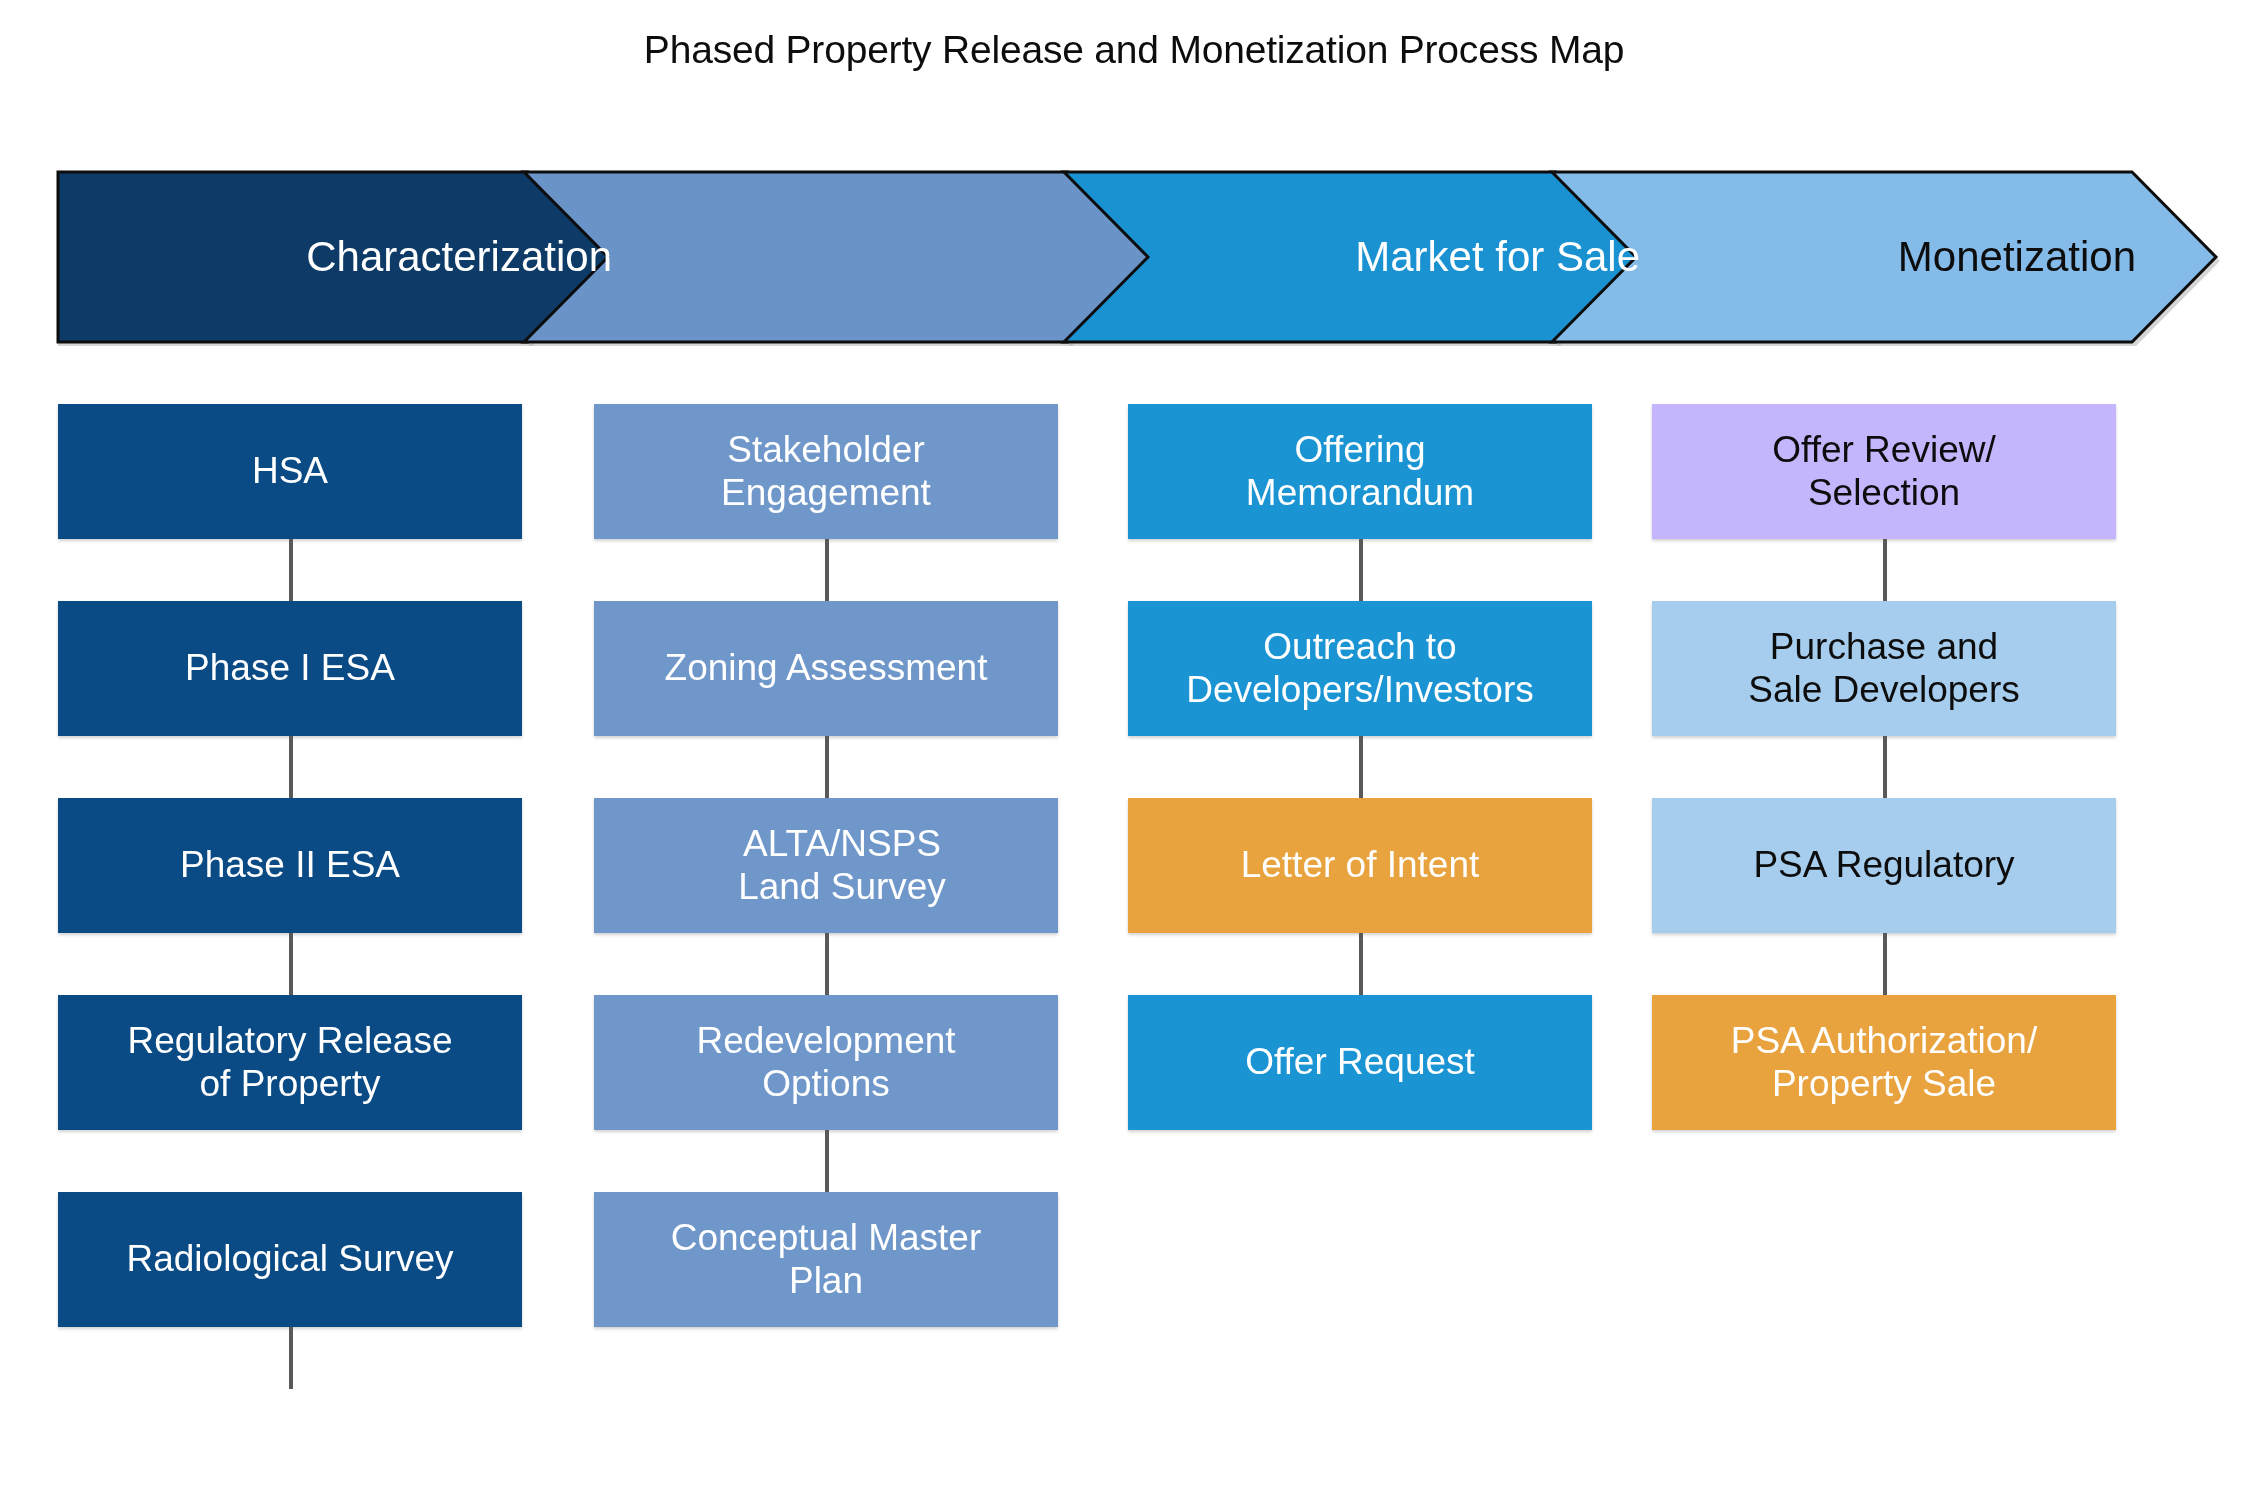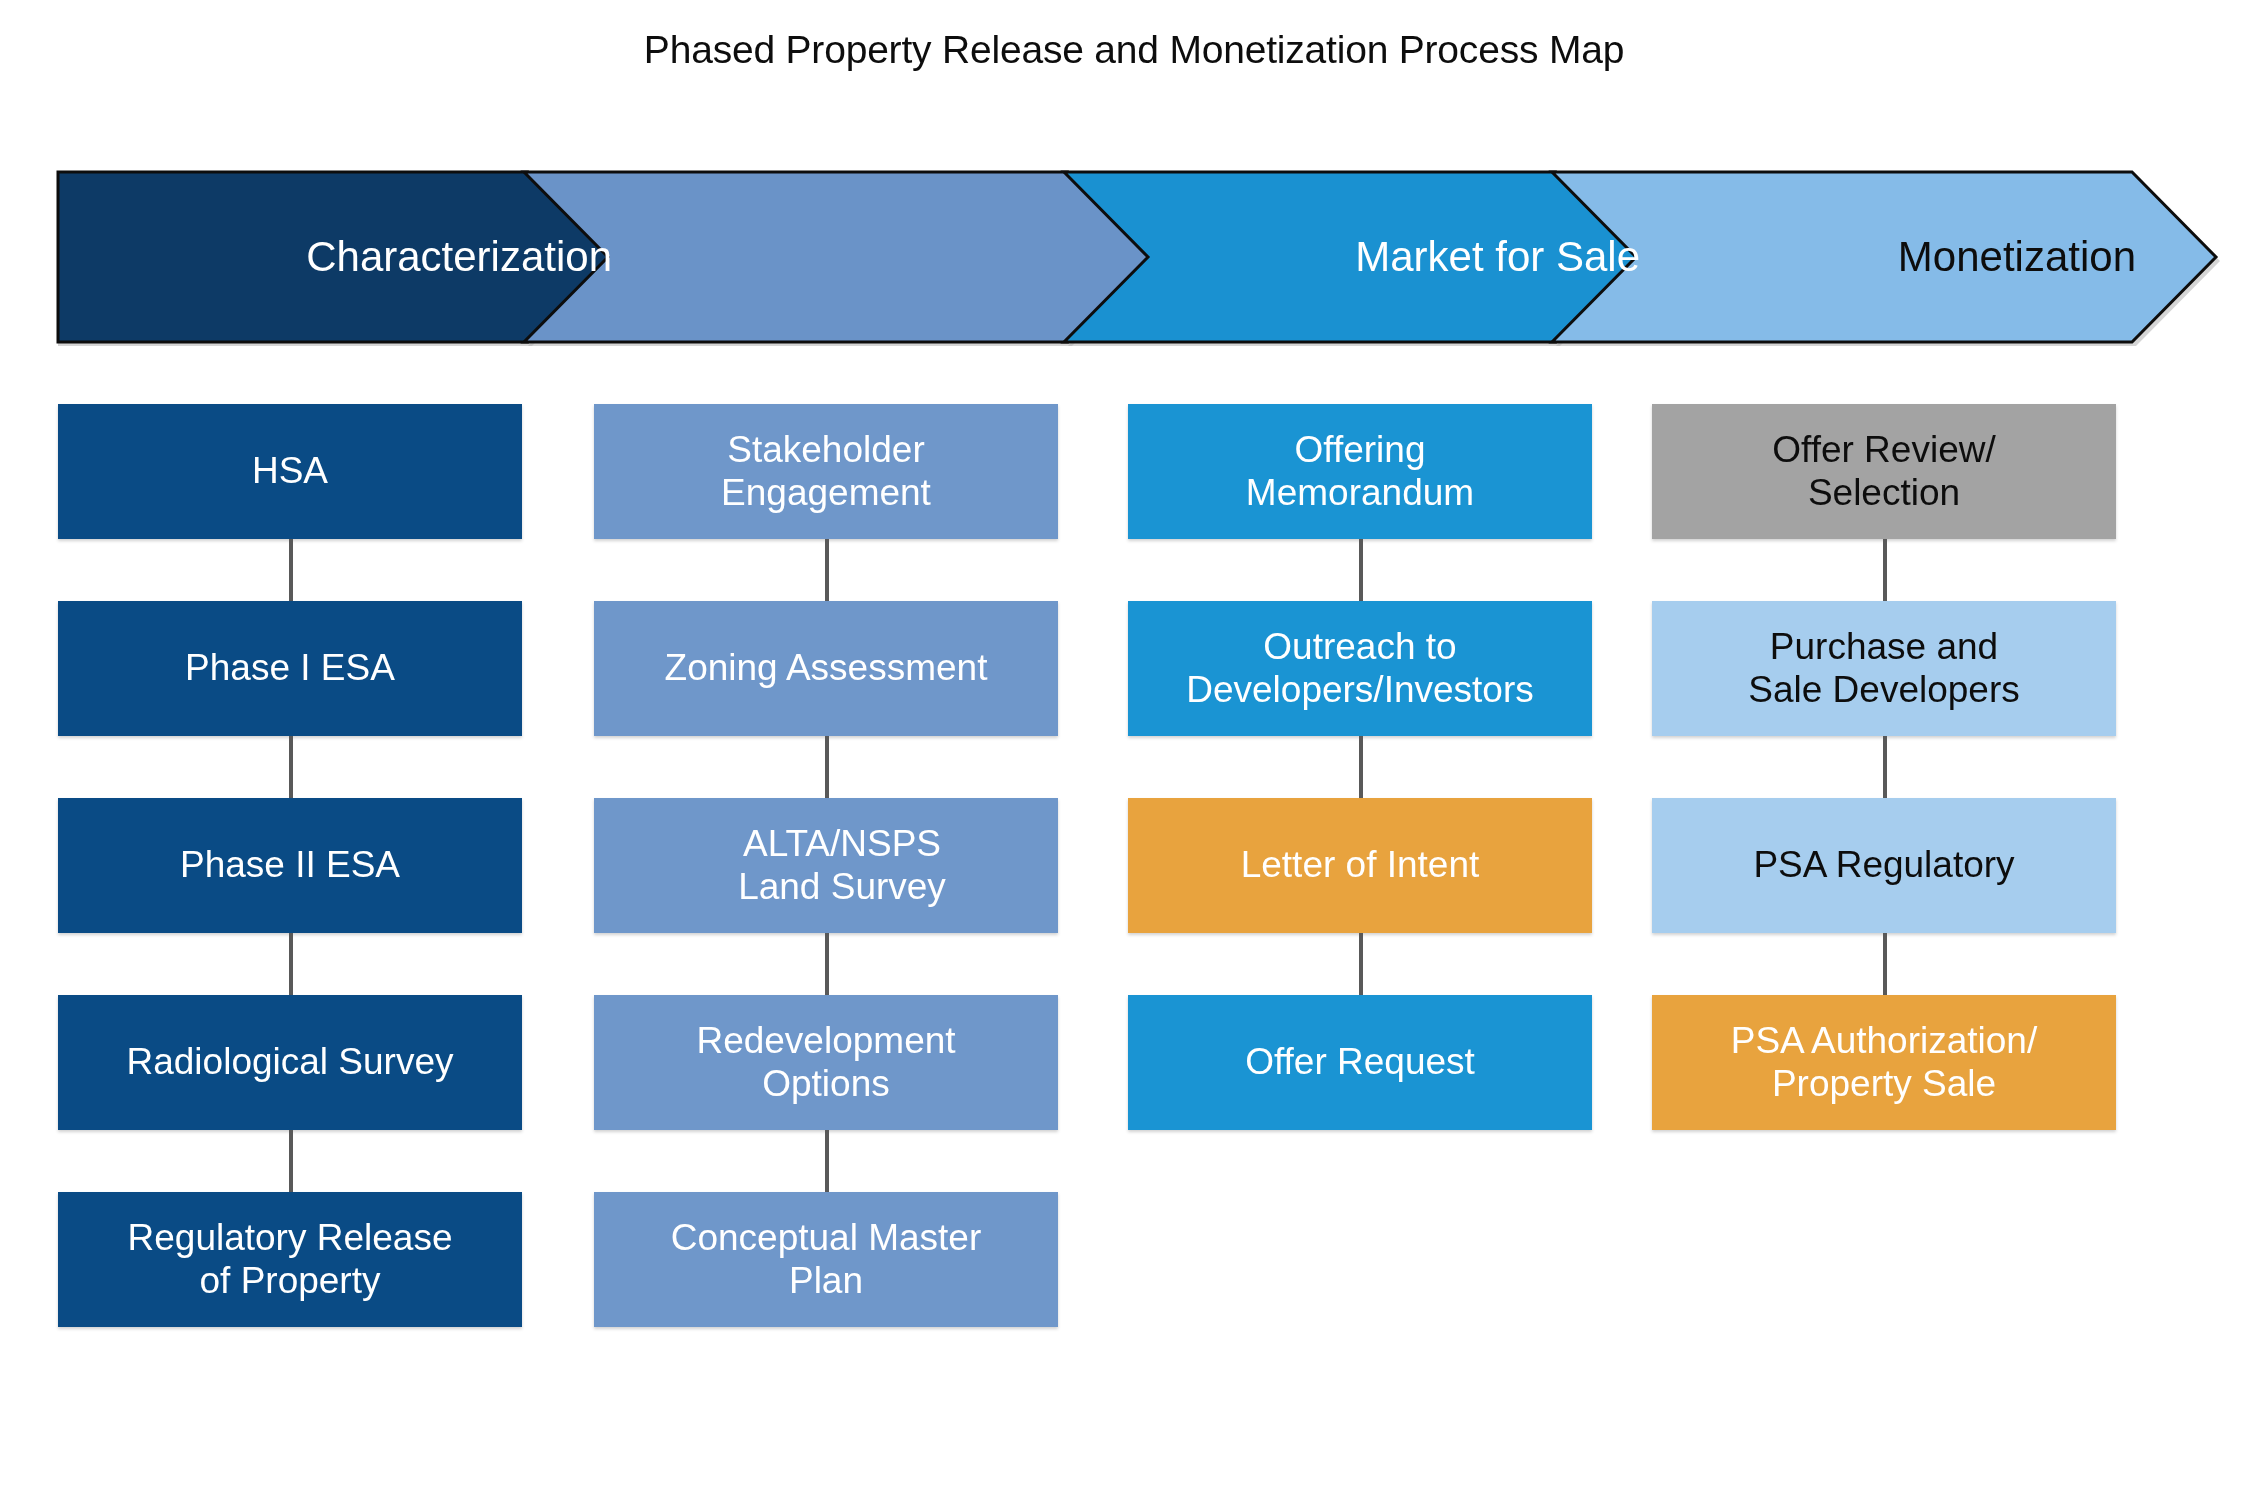--- a/index.html
+++ b/index.html
@@ -134,32 +134,32 @@
       <span class="node-text">Phase I ESA</span>
     </div>
     <div class="connector"></div>
   </div>
   <div class="node-slot">
     <div class="node-box" style="background:#0a4b85;color:#ffffff;">
       <span class="node-text">Phase II ESA</span>
     </div>
     <div class="connector"></div>
   </div>
-  <div class="node-slot">
-    <div class="node-box" style="background:#0a4b85;color:#ffffff;">
-      <span class="node-text">Radiological Survey</span>
-    </div>
-    <div class="connector"></div>
-  </div>
   <div class="node-slot no-connector">
     <div class="node-box" style="background:#0a4b85;color:#ffffff;">
       <span class="node-text">Regulatory Release
 of Property</span>
     </div>
 
+  </div>
+  <div class="node-slot">
+    <div class="node-box" style="background:#0a4b85;color:#ffffff;">
+      <span class="node-text">Radiological Survey</span>
+    </div>
+    <div class="connector"></div>
   </div>
 </div>
 
 <div class="column" id="col-1">
   <div class="node-slot">
     <div class="node-box" style="background:#6f97ca;color:#ffffff;">
       <span class="node-text">Stakeholder
 Engagement</span>
     </div>
     <div class="connector"></div>
@@ -221,21 +221,21 @@
 
   </div>
   <div class="node-slot empty">
     
     
   </div>
 </div>
 
 <div class="column" id="col-3">
   <div class="node-slot">
-    <div class="node-box" style="background:#a3a3a3;color:#0d0d0d;">
+    <div class="node-box" style="background:#c4b5fd;color:#0d0d0d;">
       <span class="node-text">Offer Review/
 Selection</span>
     </div>
     <div class="connector"></div>
   </div>
   <div class="node-slot">
     <div class="node-box" style="background:#a6cdee;color:#0d0d0d;">
       <span class="node-text">Purchase and
 Sale Developers</span>
     </div>

